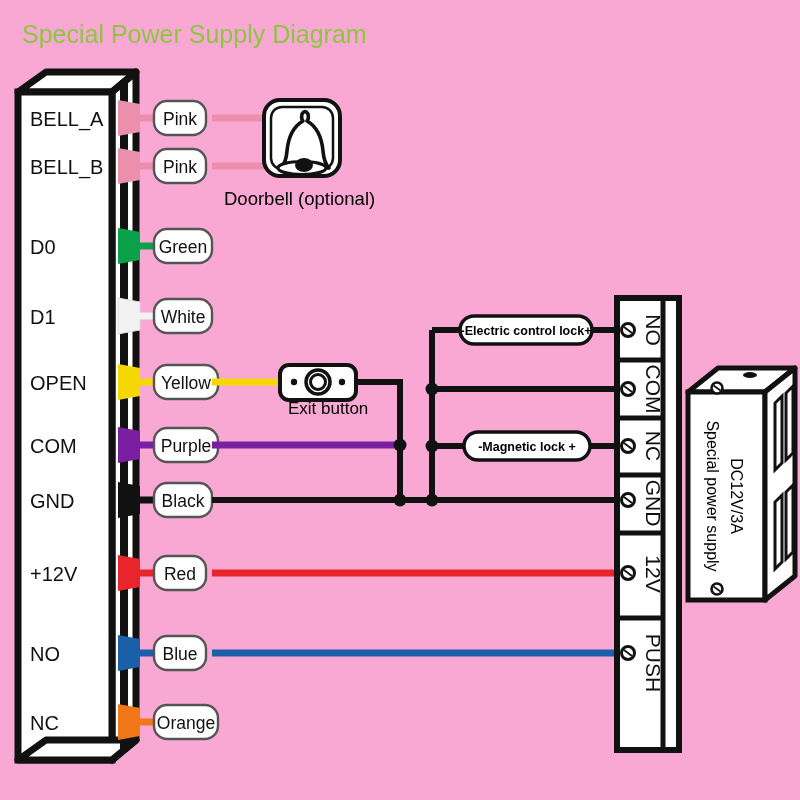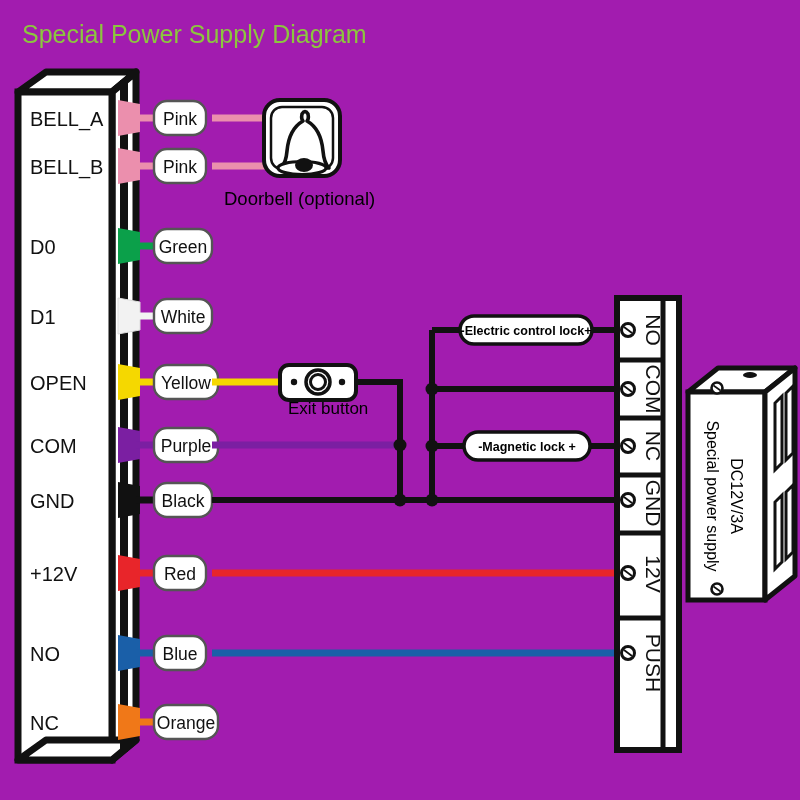--- a/index.html
+++ b/index.html
@@ -1,19 +1,19 @@
 <!DOCTYPE html>
 <html><head>
 <meta charset="utf-8">
 <title>Special Power Supply Diagram</title>
 <style>
   html,body{margin:0;padding:0;background:#ffffff;}
   body{width:800px;height:800px;overflow:hidden;
        font-family:"Liberation Sans","DejaVu Sans",sans-serif;}
-  #stage{position:relative;width:800px;height:800px;background:#a21caf;}
+  #stage{position:relative;width:800px;height:800px;background:#f9a8d4;}
   #svgroot{position:absolute;left:0;top:0;width:800px;height:800px;}
   .ttl{font-family:"Liberation Sans","DejaVu Sans",sans-serif;}
 </style>
 </head>
 <body>
 
 <div id="stage">
   <svg id="svgroot" viewBox="0 0 800 800" xmlns="http://www.w3.org/2000/svg">
 
     <text class="ttl" id="t-title" x="22" y="43" font-size="25" fill="#8cc63e">Special Power Supply Diagram</text>

